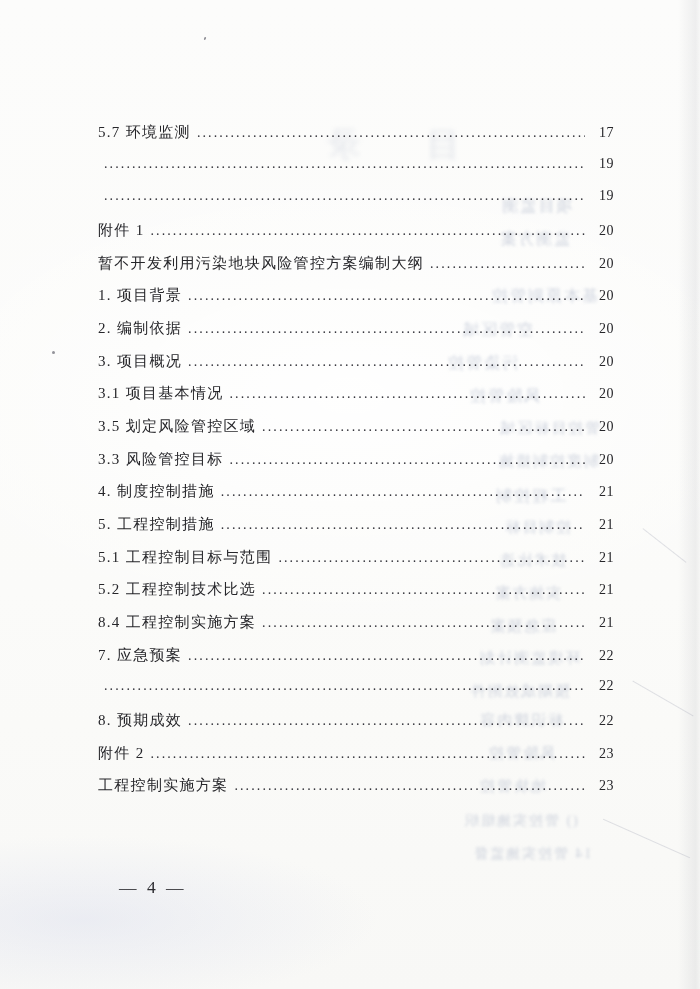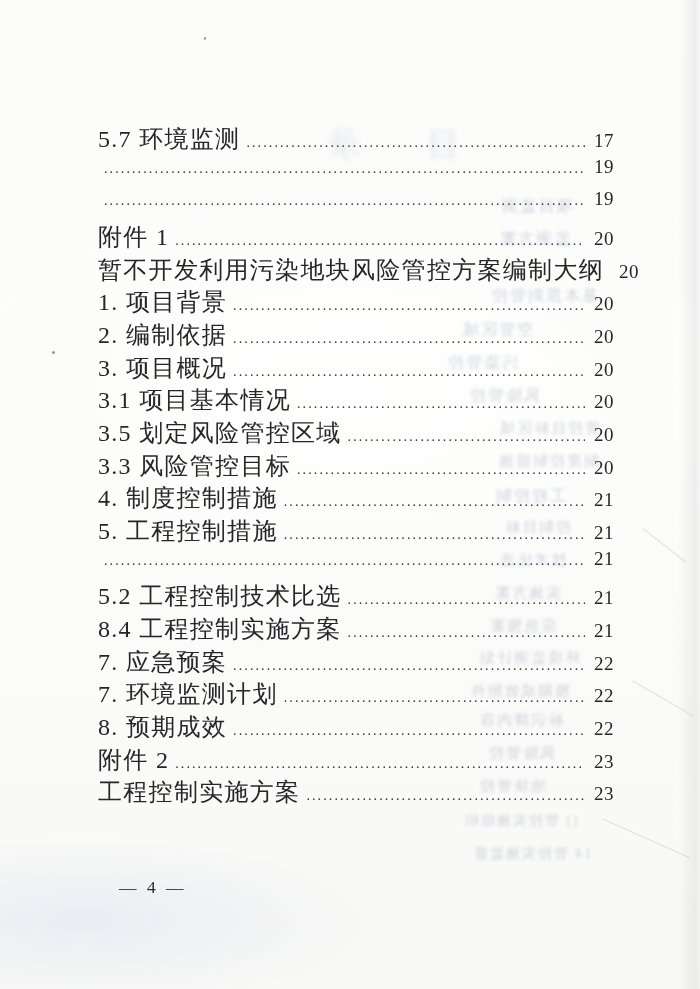--- a/index.html
+++ b/index.html
@@ -51,34 +51,34 @@
     top: 123px;
   }
   .toc-row {
     display: flex;
     align-items: baseline;
     height: 32.68px;
     color: var(--ink, #26262a);
   }
   .toc-label {
     white-space: nowrap;
-    font-size: 24px;
+    font-size: 15px;
     letter-spacing: 1.3px;
   }
   .toc-dots {
     flex: 1;
     overflow: hidden;
     white-space: nowrap;
     font-size: 14px;
     letter-spacing: 2.1px;
     color: #35353c;
     margin: 0 3px 0 6px;
   }
   .toc-page {
-    font-size: 19px;
+    font-size: 14px;
     min-width: 26px;
     text-align: right;
     letter-spacing: 0.5px;
   }
   .footer {
     position: absolute;
     left: 119px;
     top: 877px;
     font-size: 17.5px;
     letter-spacing: 3px;
@@ -229,20 +229,21 @@
     <span class="toc-page">21</span>
   </div>
 
   <div class="toc-row">
     <span class="toc-label">5. 工程控制措施</span>
     <span class="toc-dots">................................................................................................................................................................</span>
     <span class="toc-page">21</span>
   </div>
 
   <div class="toc-row">
+    <span class="toc-label">5.1 工程控制目标与范围</span>
     <span class="toc-dots">................................................................................................................................................................</span>
     <span class="toc-page">21</span>
   </div>
 
   <div class="toc-row">
     <span class="toc-label">5.2 工程控制技术比选</span>
     <span class="toc-dots">................................................................................................................................................................</span>
     <span class="toc-page">21</span>
   </div>
 
@@ -252,21 +253,20 @@
     <span class="toc-page">21</span>
   </div>
 
   <div class="toc-row">
     <span class="toc-label">7. 应急预案</span>
     <span class="toc-dots">................................................................................................................................................................</span>
     <span class="toc-page">22</span>
   </div>
 
   <div class="toc-row">
-    <span class="toc-label">7. 环境监测计划</span>
     <span class="toc-dots">................................................................................................................................................................</span>
     <span class="toc-page">22</span>
   </div>
 
   <div class="toc-row">
     <span class="toc-label">8. 预期成效</span>
     <span class="toc-dots">................................................................................................................................................................</span>
     <span class="toc-page">22</span>
   </div>
 

